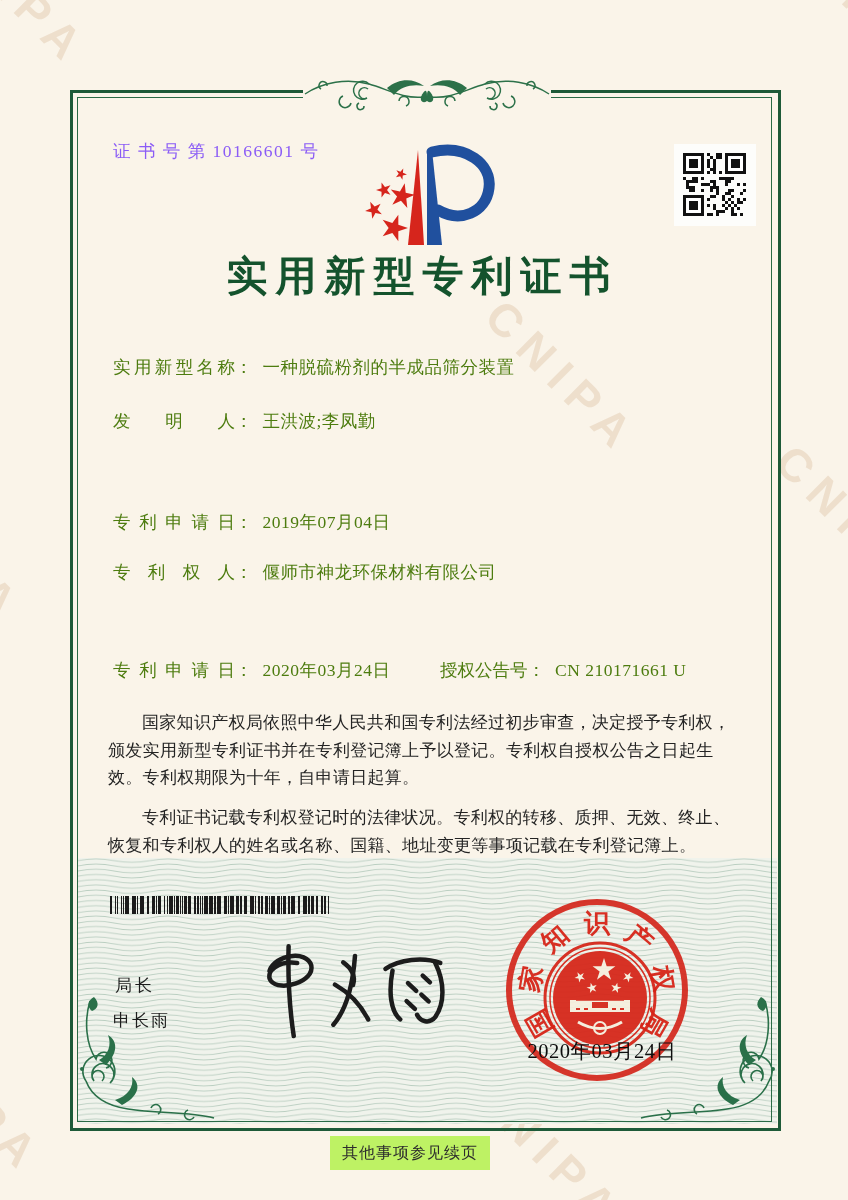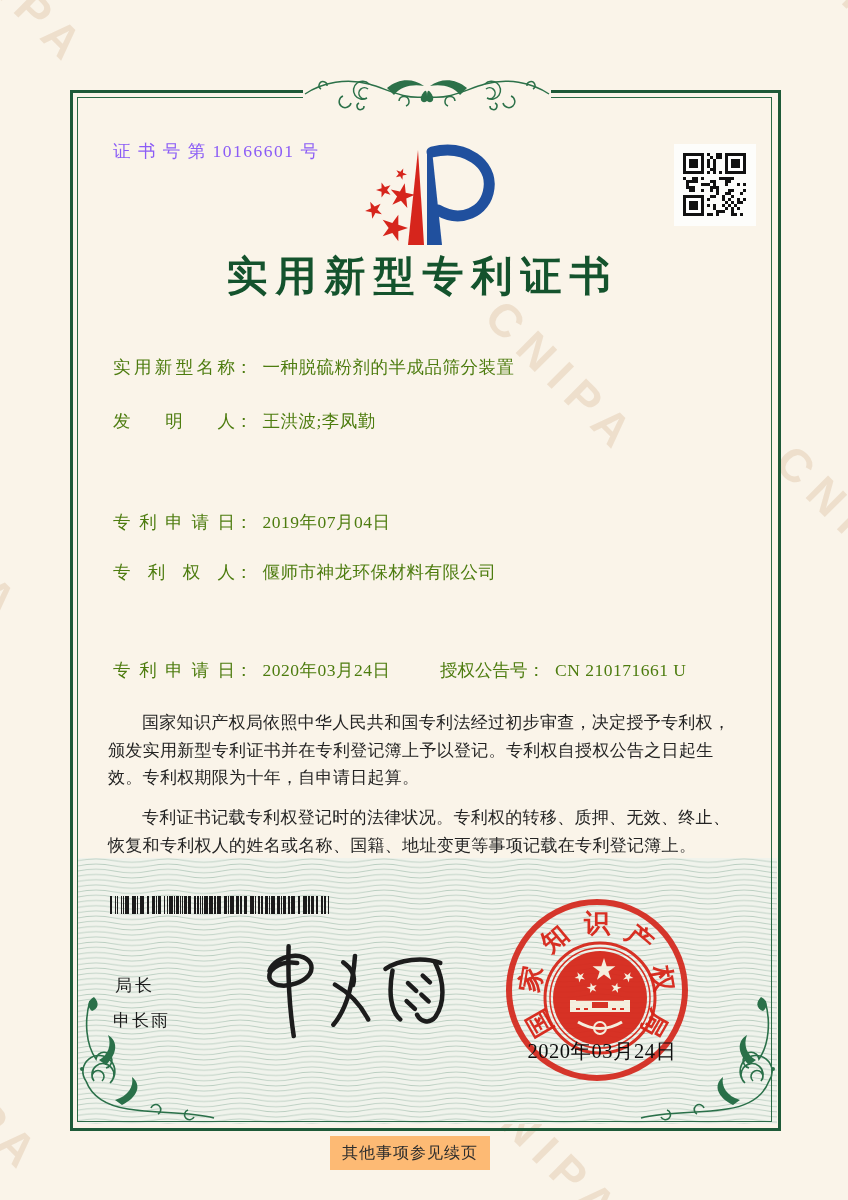--- a/index.html
+++ b/index.html
@@ -53,21 +53,21 @@
         border:6px solid rgba(211,33,22,0.9);border-radius:50%;z-index:6;}
   .sealch{position:absolute;width:30px;height:30px;text-align:center;line-height:30px;
           font-size:26px;font-weight:700;color:rgba(214,36,23,0.95);}
   .emblem{position:absolute;left:28px;top:33px;}
   .seal-date{left:517px;top:1037px;width:170px;text-align:center;font-size:20.5px;
              color:#0e0e0e;z-index:7;letter-spacing:0.5px;}
 
   
   .page-num{left:52px;top:1092px;width:711px;text-align:center;font-size:15px;
             letter-spacing:2px;color:#2a2a2a;z-index:5;}
-  .cont-note{left:330px;top:1136px;width:160px;height:34px;line-height:34px;background:#fdba74;
+  .cont-note{left:330px;top:1136px;width:160px;height:34px;line-height:34px;background:#bef264;
              text-align:center;font-size:16px;color:#2d2d2d;letter-spacing:1px;z-index:5;}
 </style>
 </head>
 <body>
 
 <div class="page">
 
   <div class="wm" style="left:-85px;top:-38px;">CNIPA</div>
   <div class="wm" style="left:760px;top:-30px;">CNIPA</div>
   <div class="wm" style="left:465px;top:350px;">CNIPA</div>

